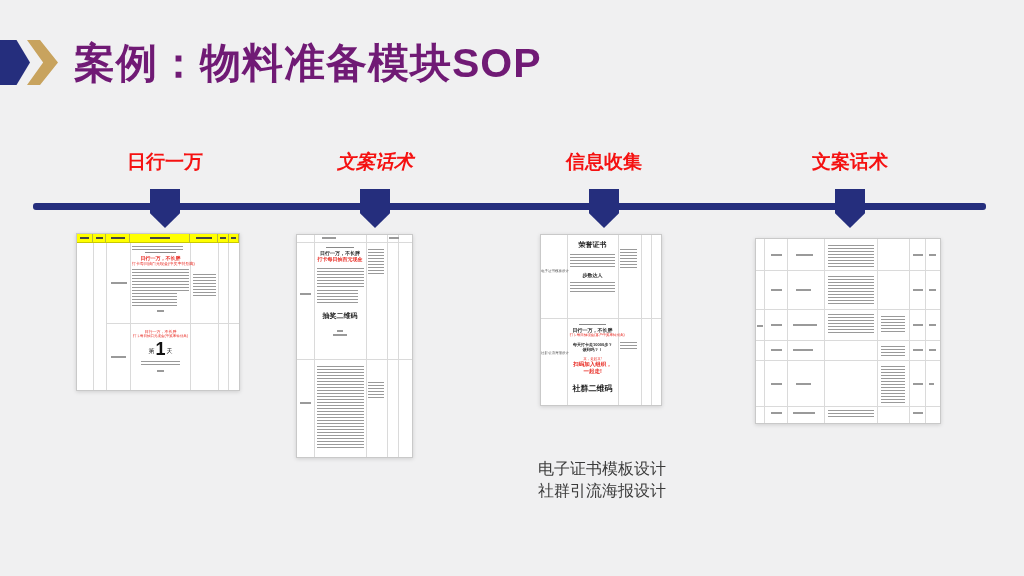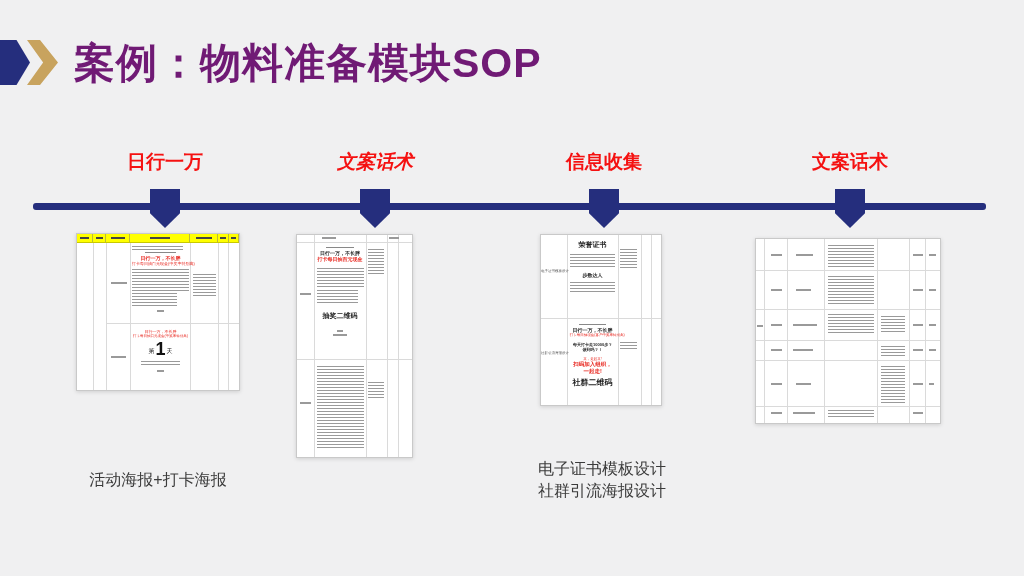--- a/index.html
+++ b/index.html
@@ -188,21 +188,21 @@
 
     <div style="position:absolute; left:24%; top:51%; width:38%;">
       <div class="dash" style="width:58%;"></div>
       <div class="f5 bold blk ctr nw">日行一万，不长胖</div>
       <div class="f35 red ctr nw">打卡每日抽现金(客户中奖率特别高)</div>
       <div class="f4 bold blk ctr nw" style="margin-top:5px;">每天打卡走10000步？</div>
       <div class="f4 bold blk ctr nw">做到吗？！</div>
       <div class="f35 red ctr nw" style="margin-top:5px;">来，走起来!</div>
       <div class="f55 bold red ctr nw">扫码加入组织，</div>
       <div class="f55 bold red ctr nw">一起走!</div>
-      <div class="f8 bold blk ctr nw" style="margin-top:2px;">社群二维码</div>
+      <div class="f8 bold blk ctr nw" style="margin-top:8px;">社群二维码</div>
     </div>
     <div class="micro" style="position:absolute; left:66%; top:63%; width:14%; height:7px;"></div>
     <div class="f35 ctr nw" style="position:absolute; left:0; top:68%; width:22%; color:#555;">社群引流海报设计</div>
   </div>
 
   <div class="thumb thumb4">
     <div class="vline" style="left:4.5%;"></div>
     <div class="vline" style="left:17%;"></div>
     <div class="vline" style="left:37%;"></div>
     <div class="vline" style="left:66%;"></div>
@@ -242,22 +242,18 @@
     <div class="mbar" style="position:absolute; left:94%;  top:27%; width:4%;"></div>
     <div class="mbar" style="position:absolute; left:85.5%; top:46%; width:5%;"></div>
     <div class="mbar" style="position:absolute; left:94%;  top:46%; width:4%;"></div>
     <div class="mbar" style="position:absolute; left:85.5%; top:60%; width:5%;"></div>
     <div class="mbar" style="position:absolute; left:94%;  top:60%; width:4%;"></div>
     <div class="mbar" style="position:absolute; left:85.5%; top:78%; width:5%;"></div>
     <div class="mbar" style="position:absolute; left:94%;  top:78%; width:3%;"></div>
     <div class="mbar" style="position:absolute; left:85.5%; top:94%; width:5%;"></div>
   </div>
 
-  <div class="caption c1">
-    <div>活动海报+打卡海报</div>
-      <div></div>
-  </div>
   <div class="caption c3">
     <div>电子证书模板设计</div>
       <div>社群引流海报设计</div>
   </div>
 
 </div>
 
 </body></html>

